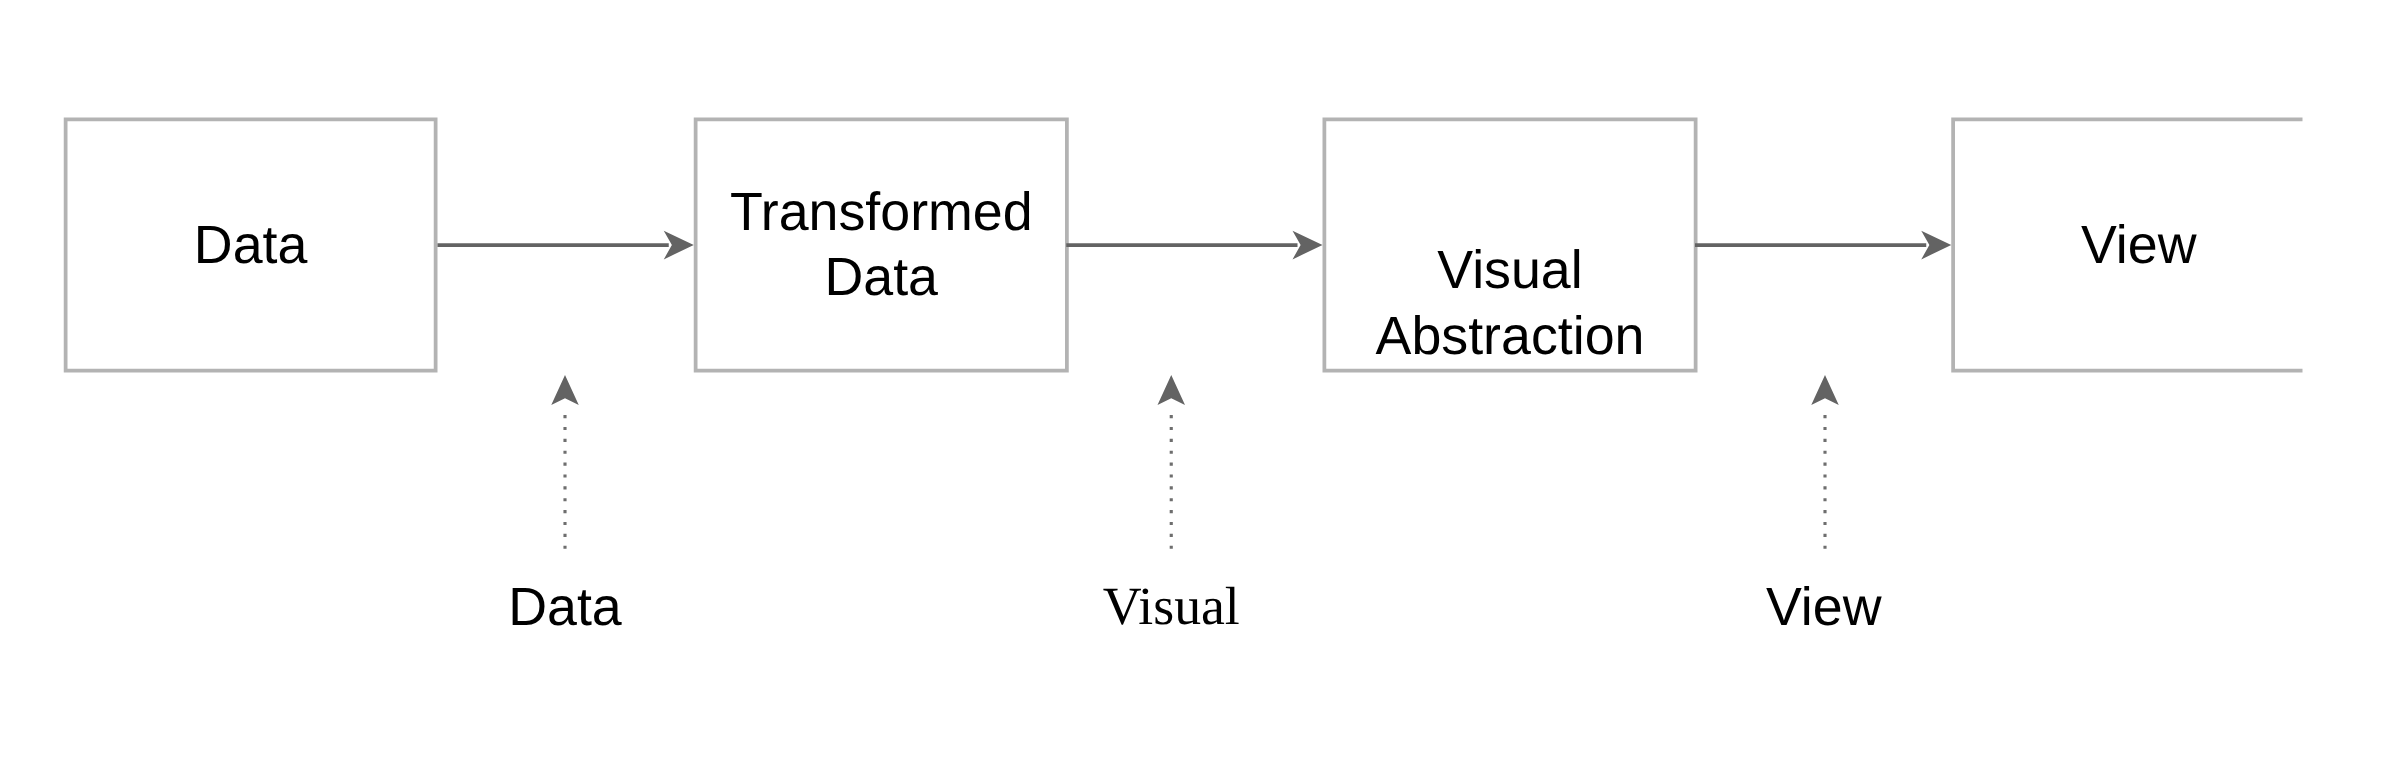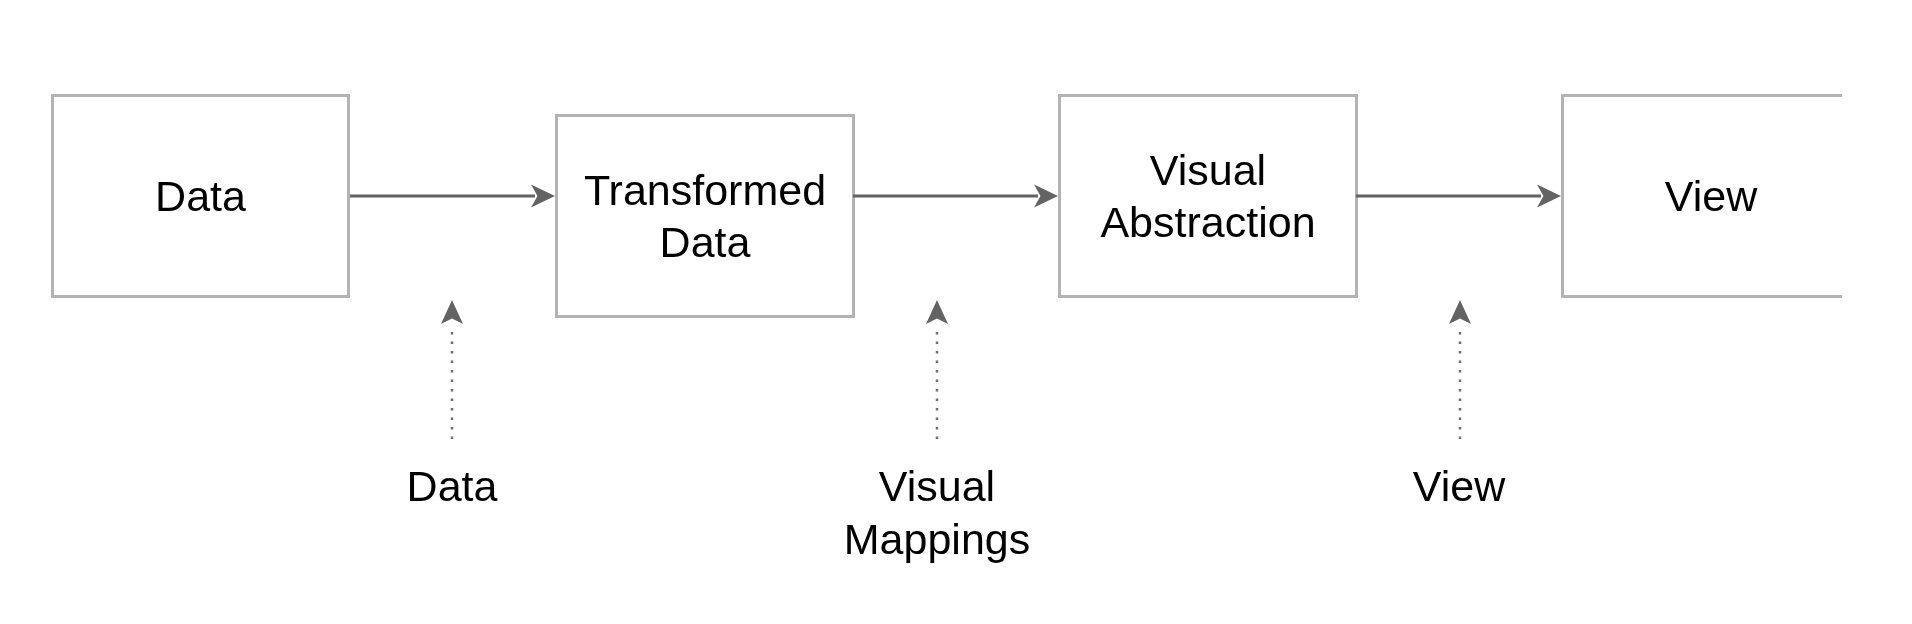--- a/index.html
+++ b/index.html
@@ -25,22 +25,22 @@
     height: 204px;
     box-sizing: border-box;
     background: var(--node-fill, #ffffff);
     border: 3px solid var(--node-border, #b3b3b3);
     display: flex;
     align-items: center;
     justify-content: center;
     text-align: center;
   }
   .node-1 { left: 51px;   width: 299px; }
-  .node-2 { left: 555px; margin-top: 20px;  }
-  .node-3 { left: 1058px; }
+  .node-2 { left: 555px;  }
+  .node-3 { left: 1058px; align-items: flex-end; }
   .node-4 { left: 1561px; }
   .node-label {
     font-size: 43px;
     line-height: 1.22;
     display: block;
     padding: 0 8px;
   }
 
   
   .h-arrow {
@@ -78,21 +78,21 @@
   .edge-label {
     position: absolute;
     top: 460px;
     width: 400px;
     text-align: center;
     font-size: 43px;
     line-height: 52.5px;
   }
   .edge-label .ll { display: block; }
   .edge-label-1 { left: 252px;  }
-  .edge-label-2 { left: 737px;  }
+  .edge-label-2 { left: 737px; font-family: Liberation Serif, serif;  }
   .edge-label-3 { left: 1259px; }
 </style>
 </head>
 <body>
 
 <div class="canvas">
 
   <div class="node node-1">
     <span class="node-label">Data</span>
   </div>
@@ -130,19 +130,18 @@
   <svg class="v-arrow v-arrow-3" viewBox="0 0 32 144" aria-hidden="true">
     <path d="M16 2 L5 26 L16 20.5 L27 26 Z"></path>
     <line x1="16" y1="34" x2="16" y2="142"></line>
   </svg>
 
   <div class="edge-label edge-label-1">
     <span class="ll">Data</span>
   </div>
   <div class="edge-label edge-label-2">
     <span class="ll">Visual</span>
-    <span class="ll">Mappings</span>
   </div>
   <div class="edge-label edge-label-3">
     <span class="ll">View</span>
   </div>
 
 </div>
 
 </body></html>

